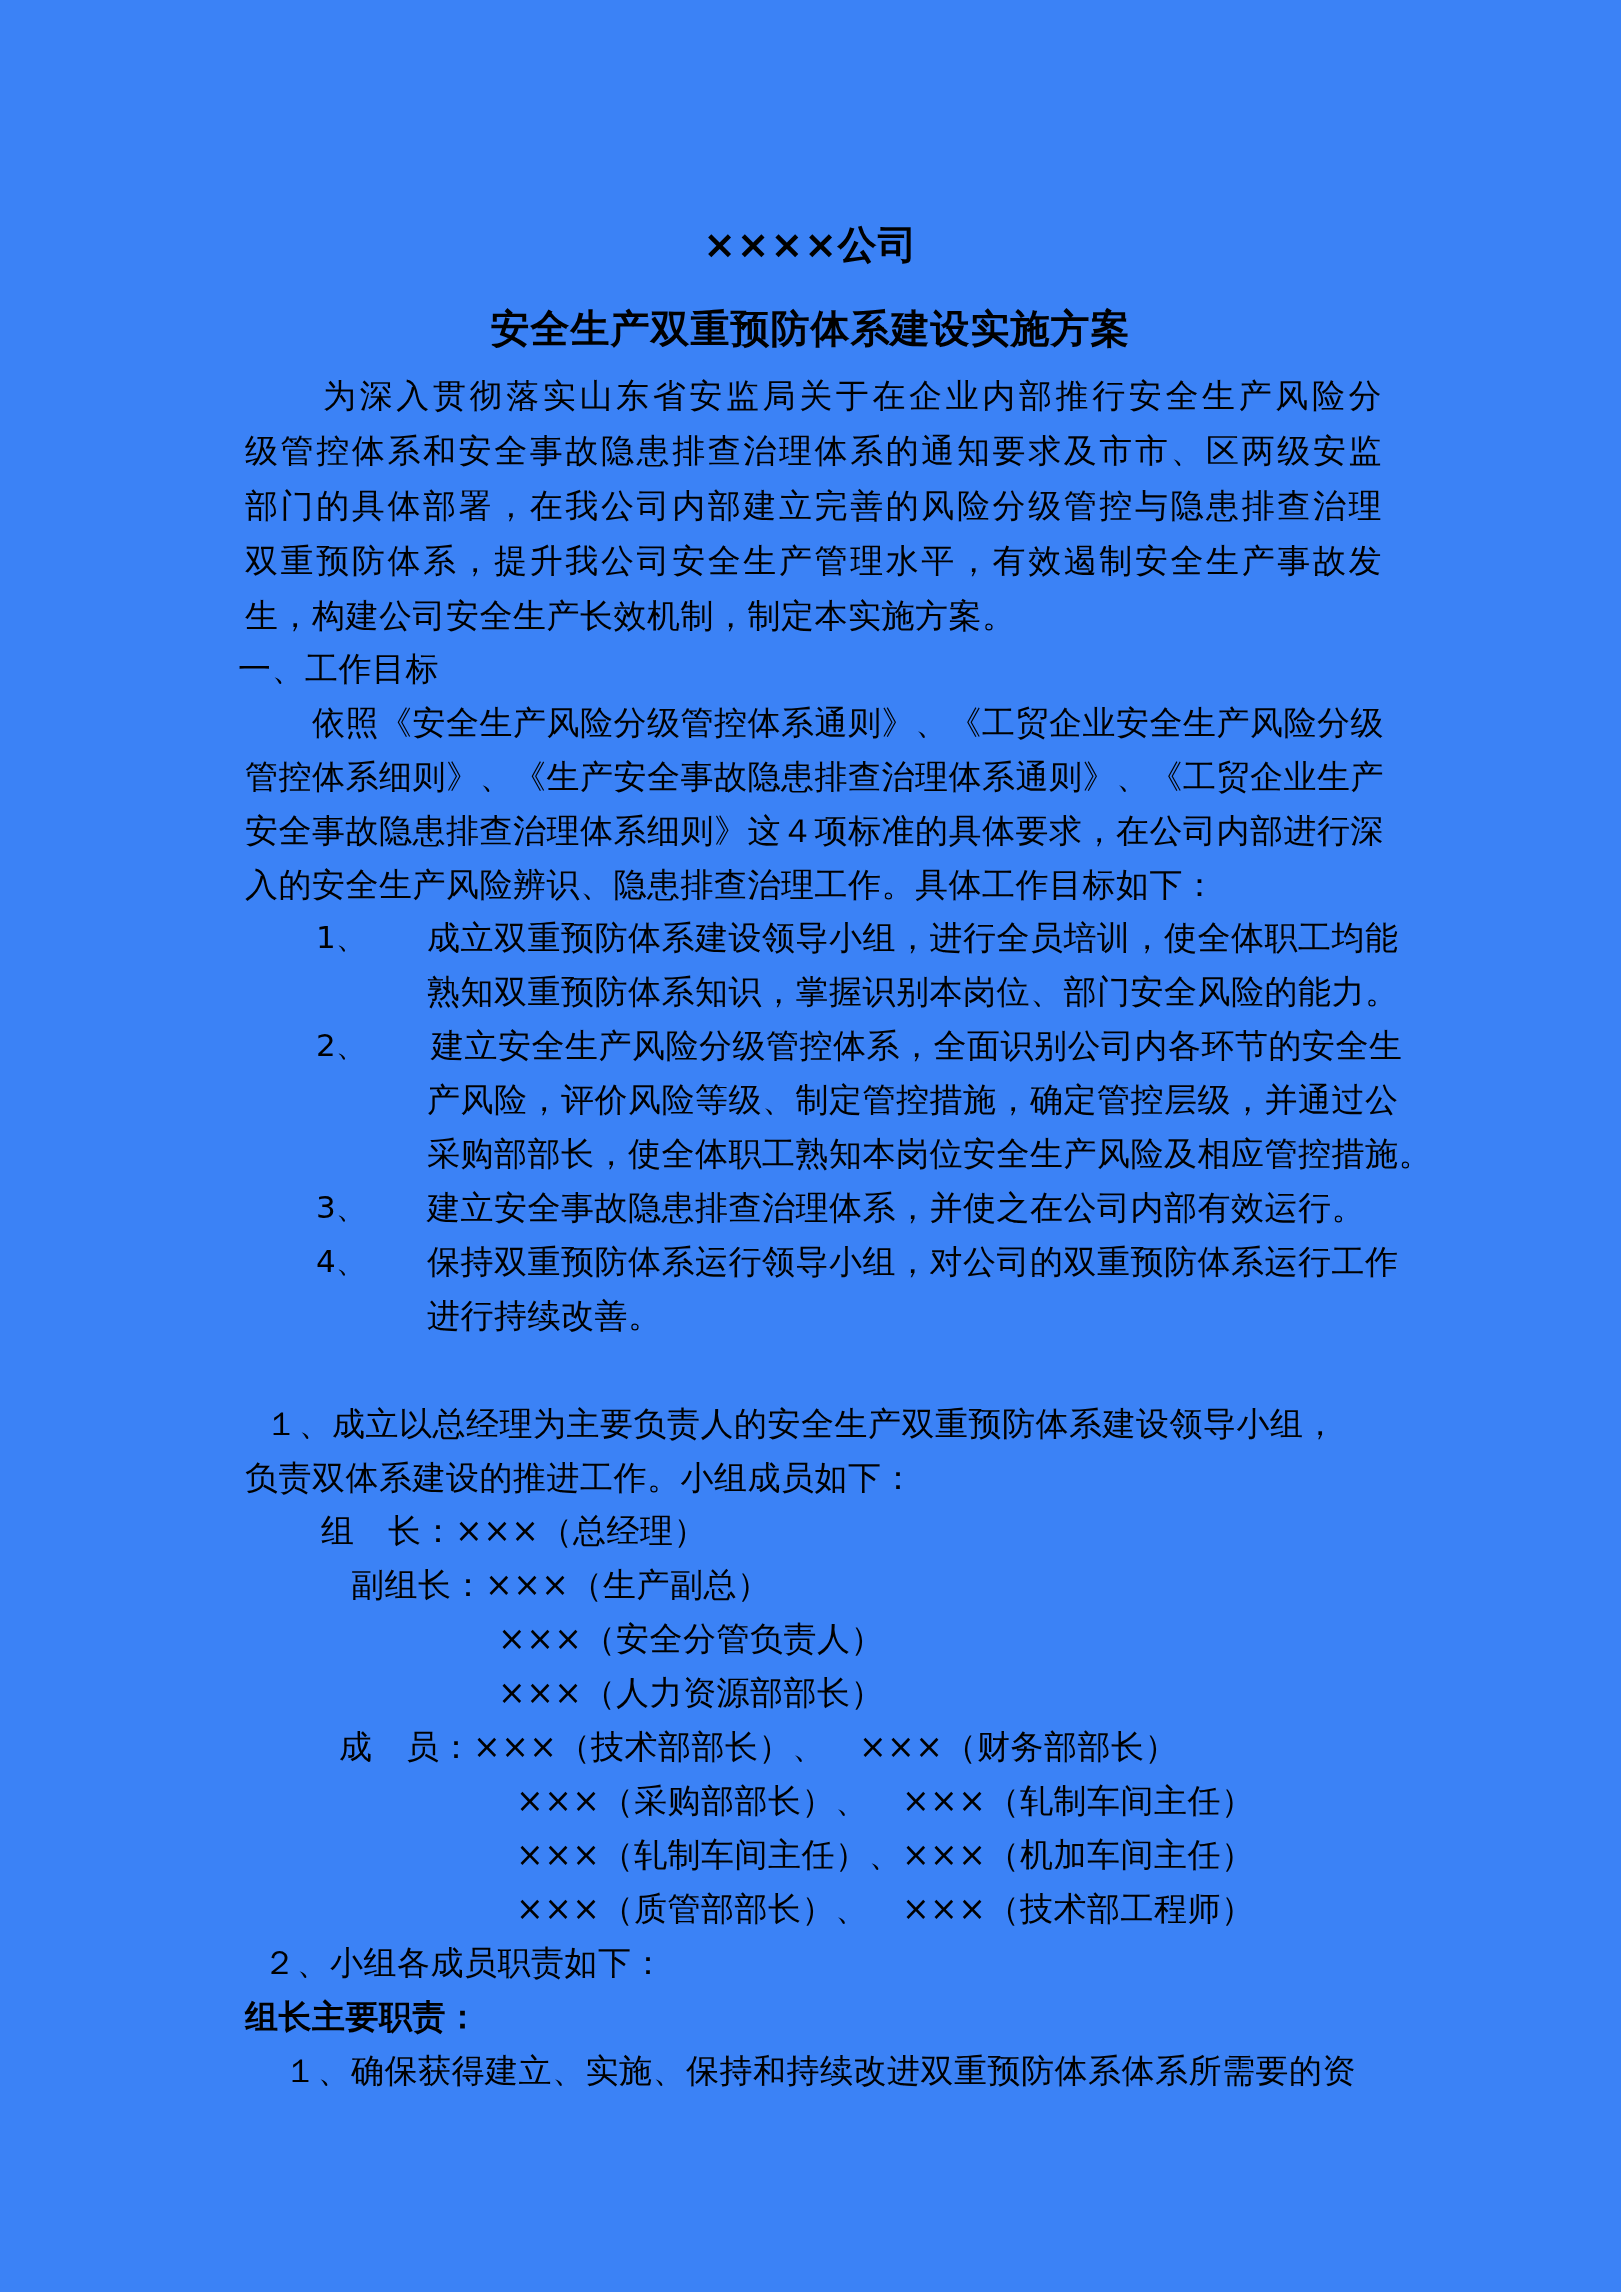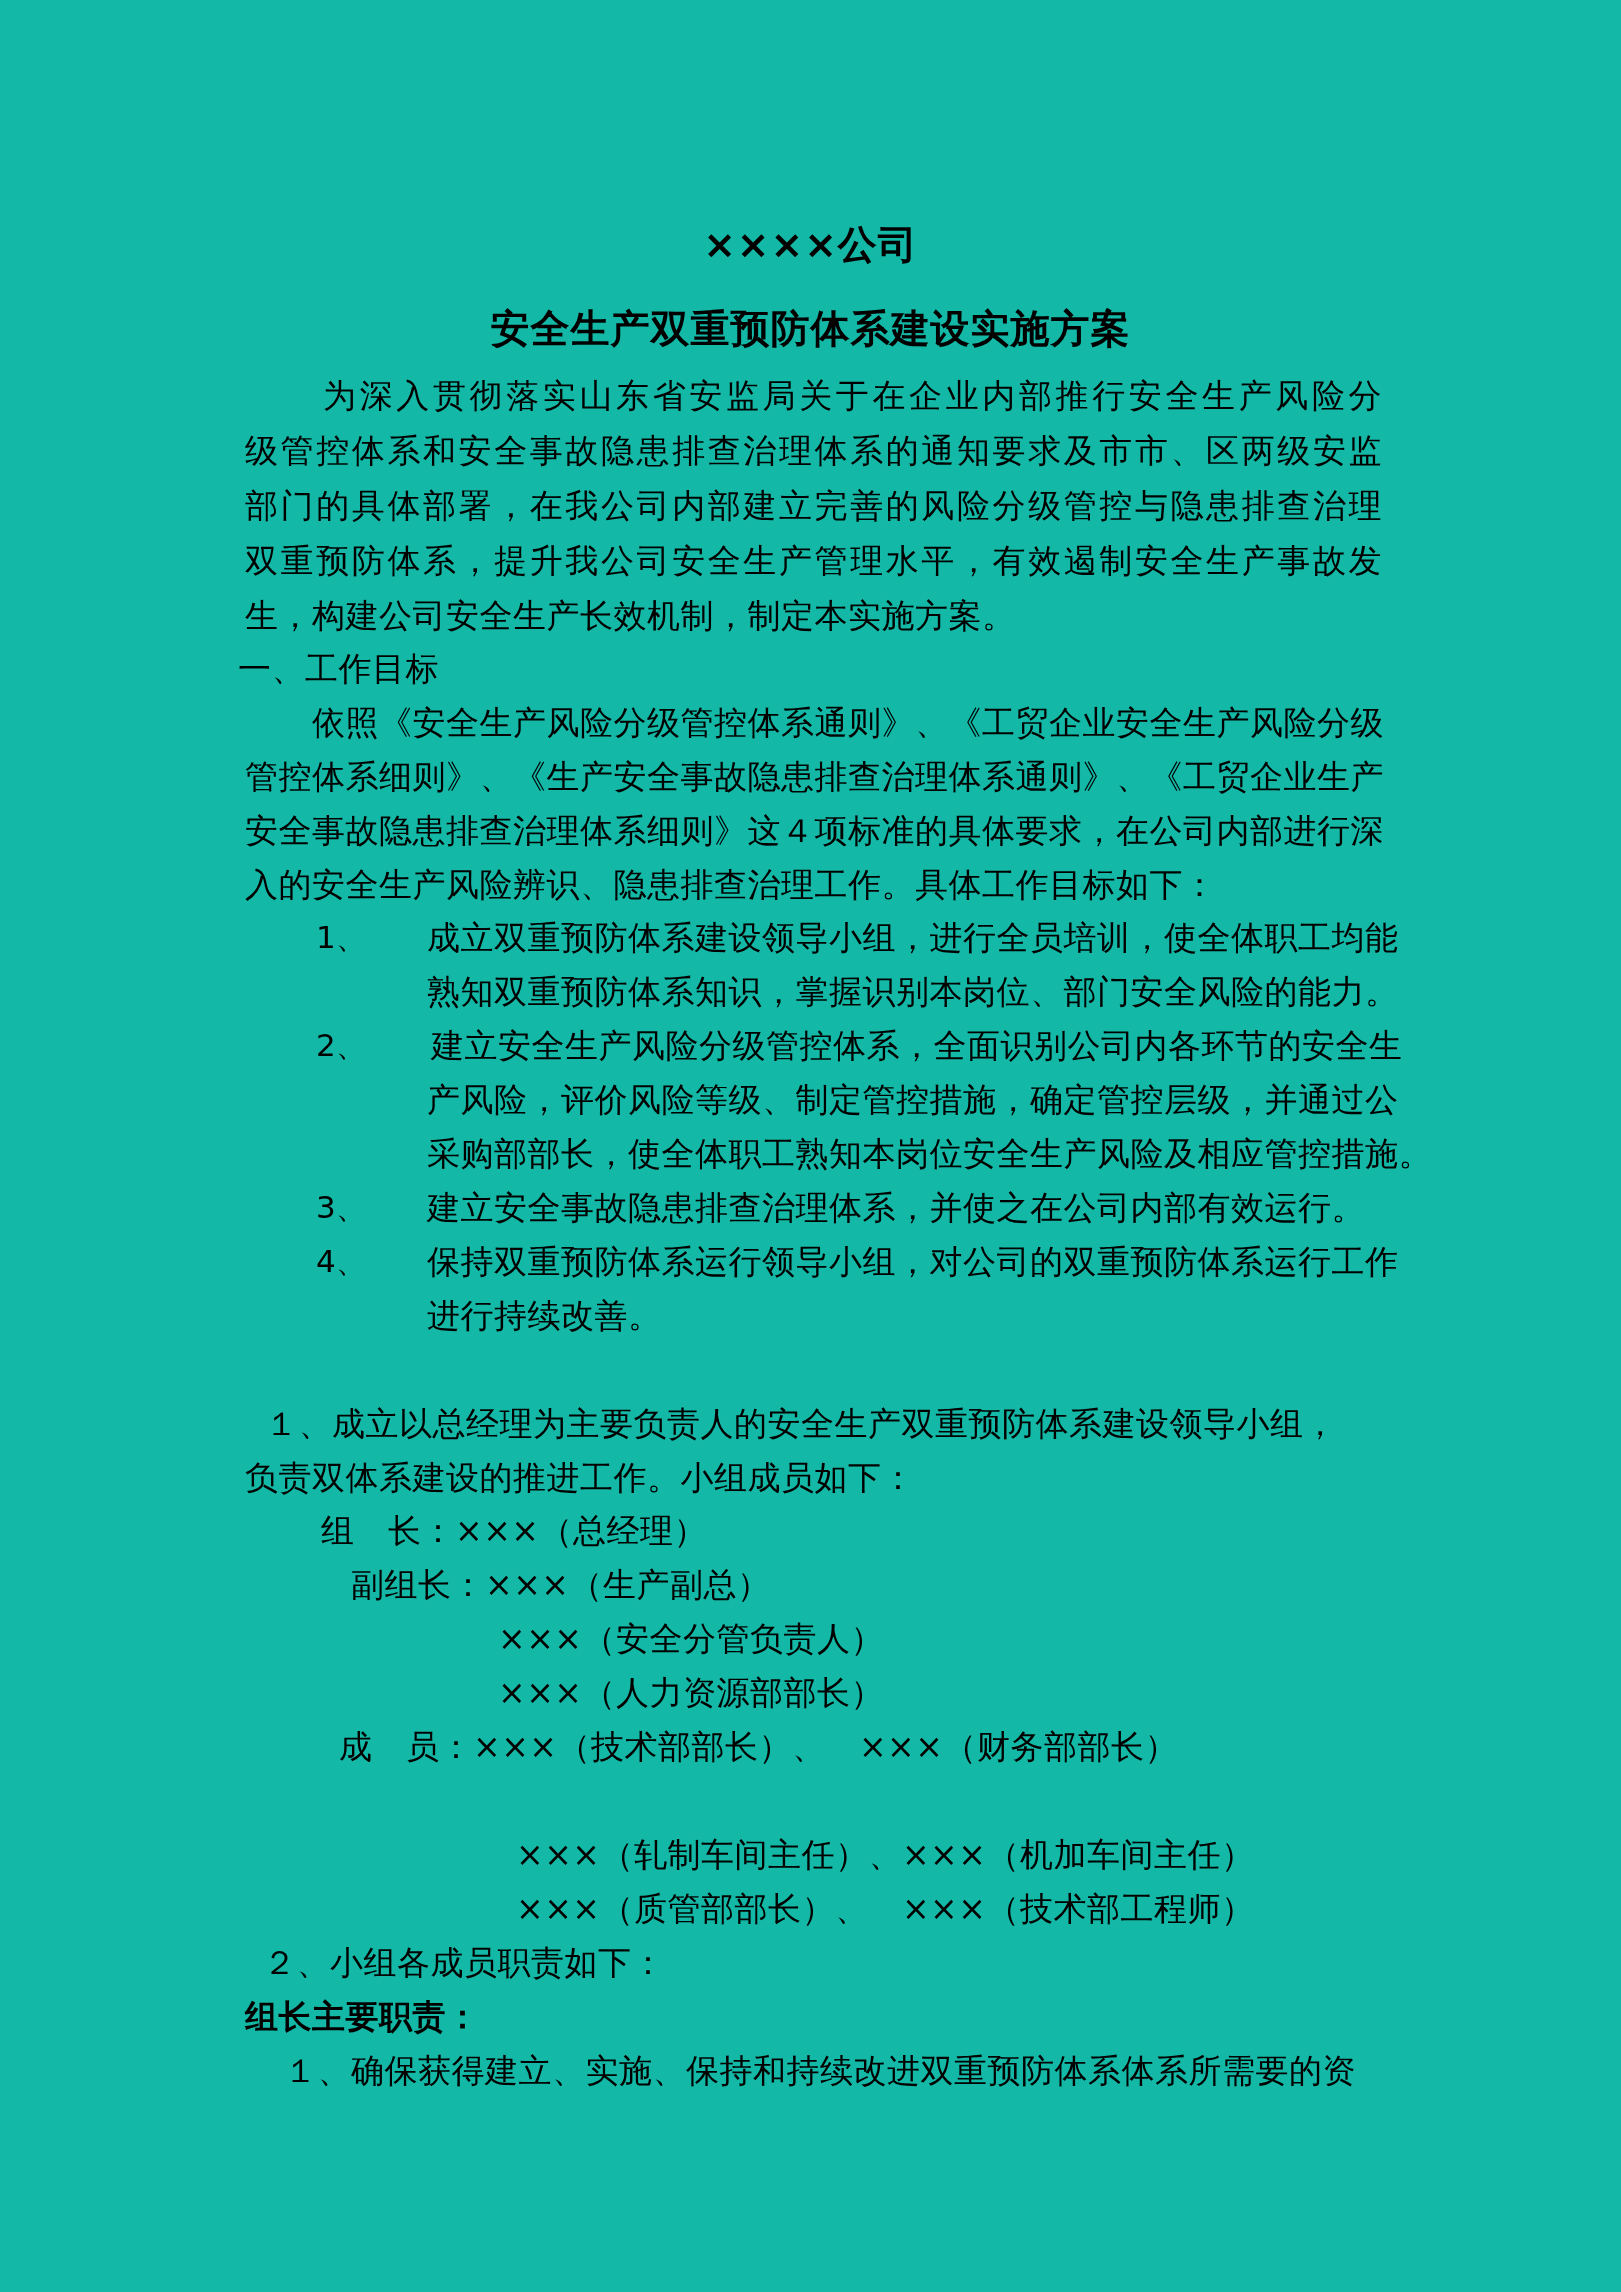--- a/index.html
+++ b/index.html
@@ -1,18 +1,18 @@
 <!DOCTYPE html>
 <html><head>
 <meta charset="utf-8">
 <style>
   html, body { margin:0; padding:0; background:#ffffff; }
   body { width:1621px; height:2293px; position:relative; overflow:hidden;
          font-family:"DejaVu Sans","Liberation Sans",sans-serif; color:#000; }
-  .page { position:absolute; left:0; top:0; width:1621px; height:2293px; background:#14b8a6; }
+  .page { position:absolute; left:0; top:0; width:1621px; height:2293px; background:#3b82f6; }
   .title { position:absolute; left:0; width:1621px; text-align:center; font-weight:bold; font-size:39px; letter-spacing:1px; }
   .ln { position:absolute; font-size:33px; white-space:nowrap; line-height:43px; letter-spacing:0.5px; }
   .justify { width:1137px; text-align:justify; text-align-last:justify; }
   .bold { font-weight:bold; }
   .num { position:absolute; font-size:31px; white-space:nowrap; line-height:43px; }
 </style>
 </head>
 <body>
 
 <div class="page">
@@ -50,20 +50,21 @@
 
   <div class="ln" style="left:265px;top:1402px;">１、成立以总经理为主要负责人的安全生产双重预防体系建设领导小组，</div>
   <div class="ln" style="left:245px;top:1456px;">负责双体系建设的推进工作。小组成员如下：</div>
 
   <div class="ln" style="left:321px;top:1509px;">组　长：×××（总经理）</div>
   <div class="ln" style="left:351px;top:1563px;">副组长：×××（生产副总）</div>
   <div class="ln" style="left:498px;top:1617px;">×××（安全分管负责人）</div>
   <div class="ln" style="left:498px;top:1671px;">×××（人力资源部部长）</div>
 
   <div class="ln" style="left:339px;top:1725px;">成　员：×××（技术部部长）、　×××（财务部部长）</div>
+  <div class="ln" style="left:516px;top:1779px;">×××（采购部部长）、　×××（轧制车间主任）</div>
   <div class="ln" style="left:516px;top:1833px;">×××（轧制车间主任）、×××（机加车间主任）</div>
   <div class="ln" style="left:516px;top:1887px;">×××（质管部部长）、　×××（技术部工程师）</div>
 
   <div class="ln" style="left:263px;top:1941px;">２、小组各成员职责如下：</div>
   <div class="ln bold" style="left:245px;top:1995px;">组长主要职责：</div>
   <div class="ln" style="left:284px;top:2049px;">１、确保获得建立、实施、保持和持续改进双重预防体系体系所需要的资</div>
 
 </div>
 
 

